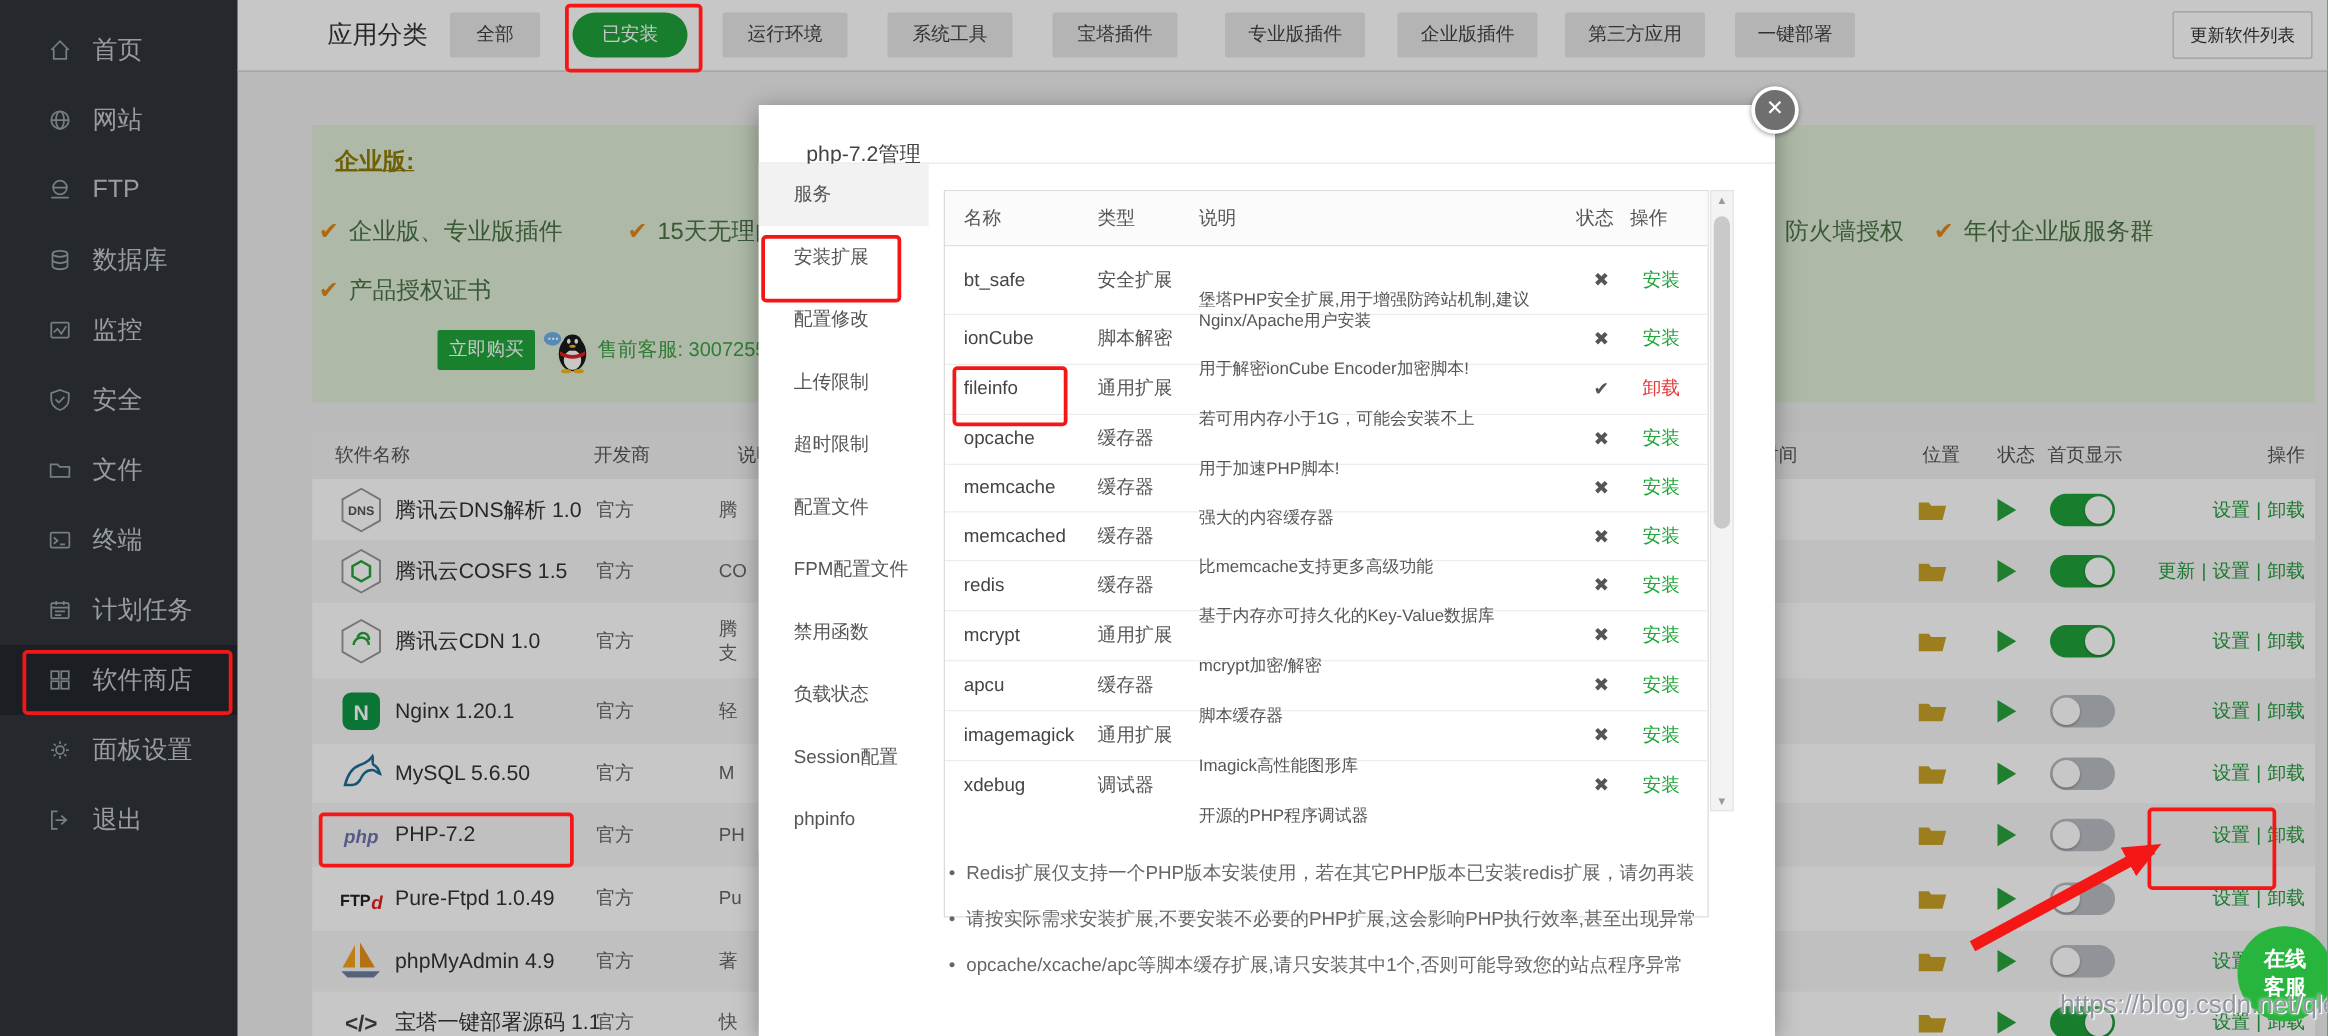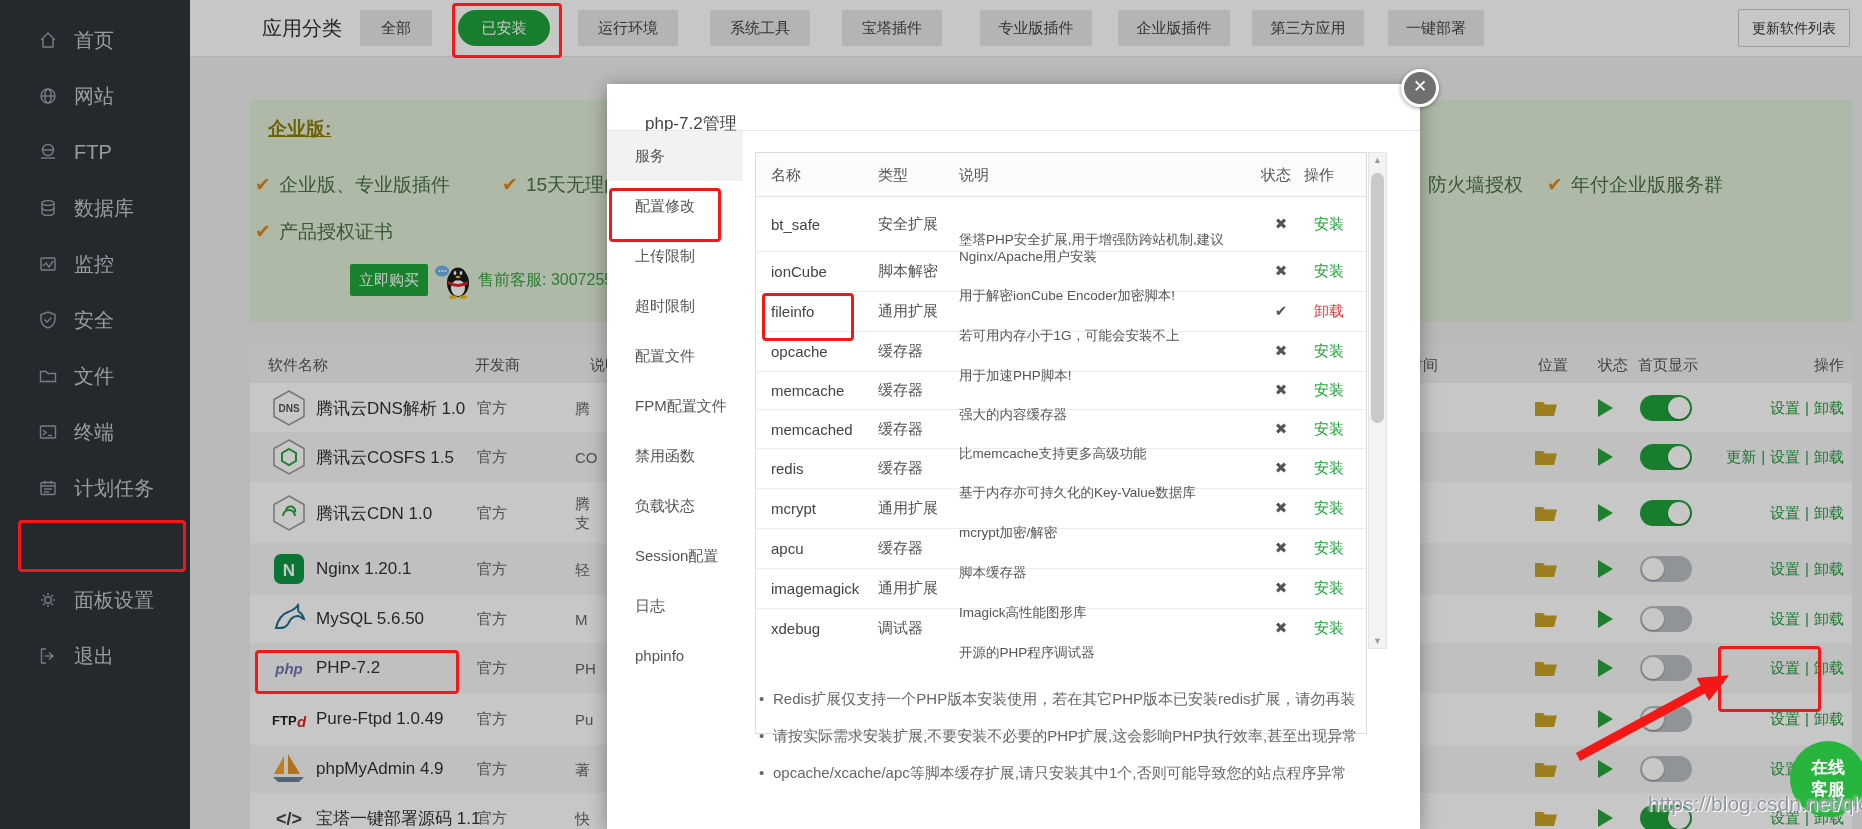--- a/index.html
+++ b/index.html
@@ -178,20 +178,29 @@
     <div class="side-item" style="top:460px">
       <span class="ic"><svg width="20" height="20">
             <rect x="3" y="4.5" width="14" height="12" rx="1"></rect>
             <line x1="3" y1="8" x2="17" y2="8"></line>
             <line x1="7" y1="2.8" x2="7" y2="6"></line>
             <line x1="13" y1="2.8" x2="13" y2="6"></line>
             <line x1="6" y1="11" x2="14" y2="11"></line>
             <line x1="6" y1="14" x2="11" y2="14"></line>
           </svg></span>
       <span class="lbl">计划任务</span>
+      </div>
+    <div class="side-item active" style="top:516px">
+      <span class="ic"><svg width="20" height="20">
+            <rect x="3" y="3" width="6" height="6"></rect>
+            <rect x="11" y="3" width="6" height="6"></rect>
+            <rect x="3" y="11" width="6" height="6"></rect>
+            <rect x="11" y="11" width="6" height="6"></rect>
+          </svg></span>
+      <span class="lbl">软件商店</span>
       </div>
     <div class="side-item" style="top:572px">
       <span class="ic"><svg width="20" height="20">
             <circle cx="10" cy="10" r="3.2"></circle>
             <path d="M10 3 V5.2 M10 14.8 V17 M3 10 H5.2 M14.8 10 H17 M5 5 L6.6 6.6 M13.4 13.4 L15 15 M15 5 L13.4 6.6 M6.6 13.4 L5 15"></path>
           </svg></span>
       <span class="lbl">面板设置</span>
       </div>
     <div class="side-item" style="top:628px">
       <span class="ic"><svg width="20" height="20">
@@ -409,29 +418,29 @@
   </div>
 
   <div class="dim"></div>
 
   <div class="modal">
     <div class="m-titlebar">
       <span class="m-title">php-7.2管理</span>
     </div>
     <div class="m-menu">
       <div class="m-item active">服务</div>
+      <div class="m-item">安装扩展</div>
       <div class="m-item">配置修改</div>
       <div class="m-item">上传限制</div>
       <div class="m-item">超时限制</div>
       <div class="m-item">配置文件</div>
       <div class="m-item">FPM配置文件</div>
       <div class="m-item">禁用函数</div>
       <div class="m-item">负载状态</div>
       <div class="m-item">Session配置</div>
-      <div class="m-item">日志</div>
       <div class="m-item">phpinfo</div>
     </div>
 
     <div class="xtable">
       <div class="xhead">
         <span style="left:15px">名称</span>
         <span style="left:122px">类型</span>
         <span style="left:203px">说明</span>
         <span style="left:505px">状态</span>
         <span style="left:548px">操作</span>

